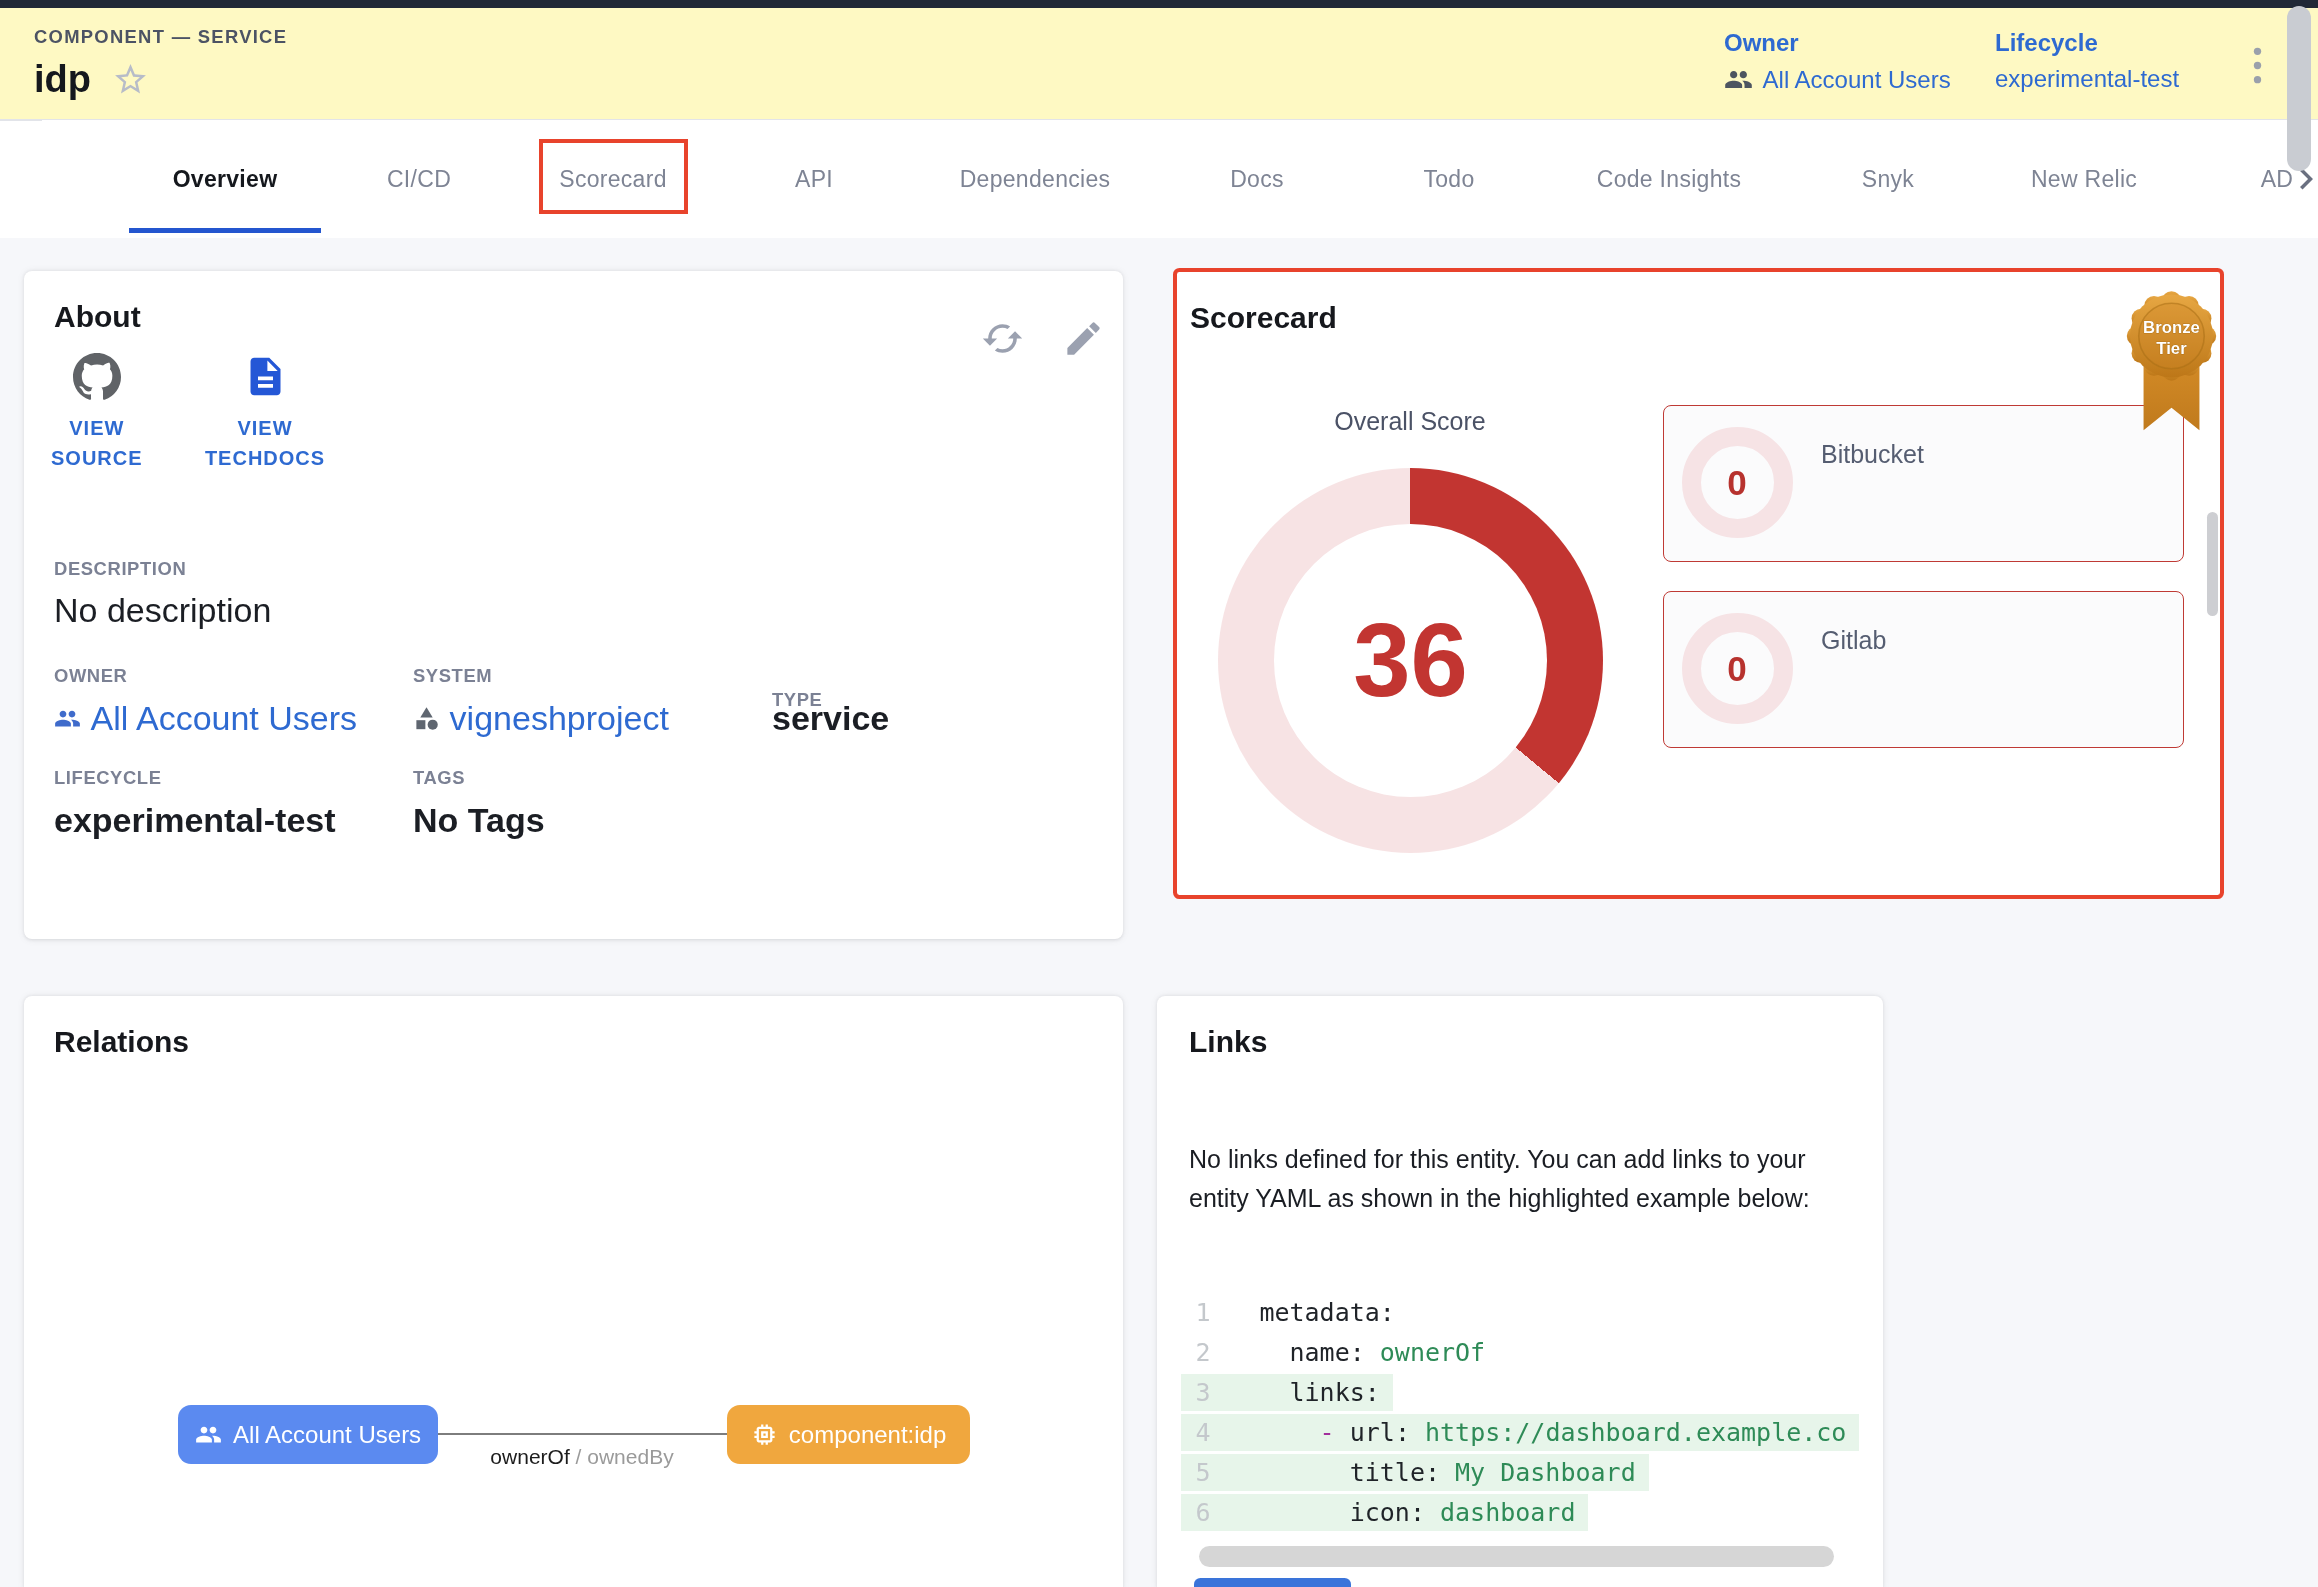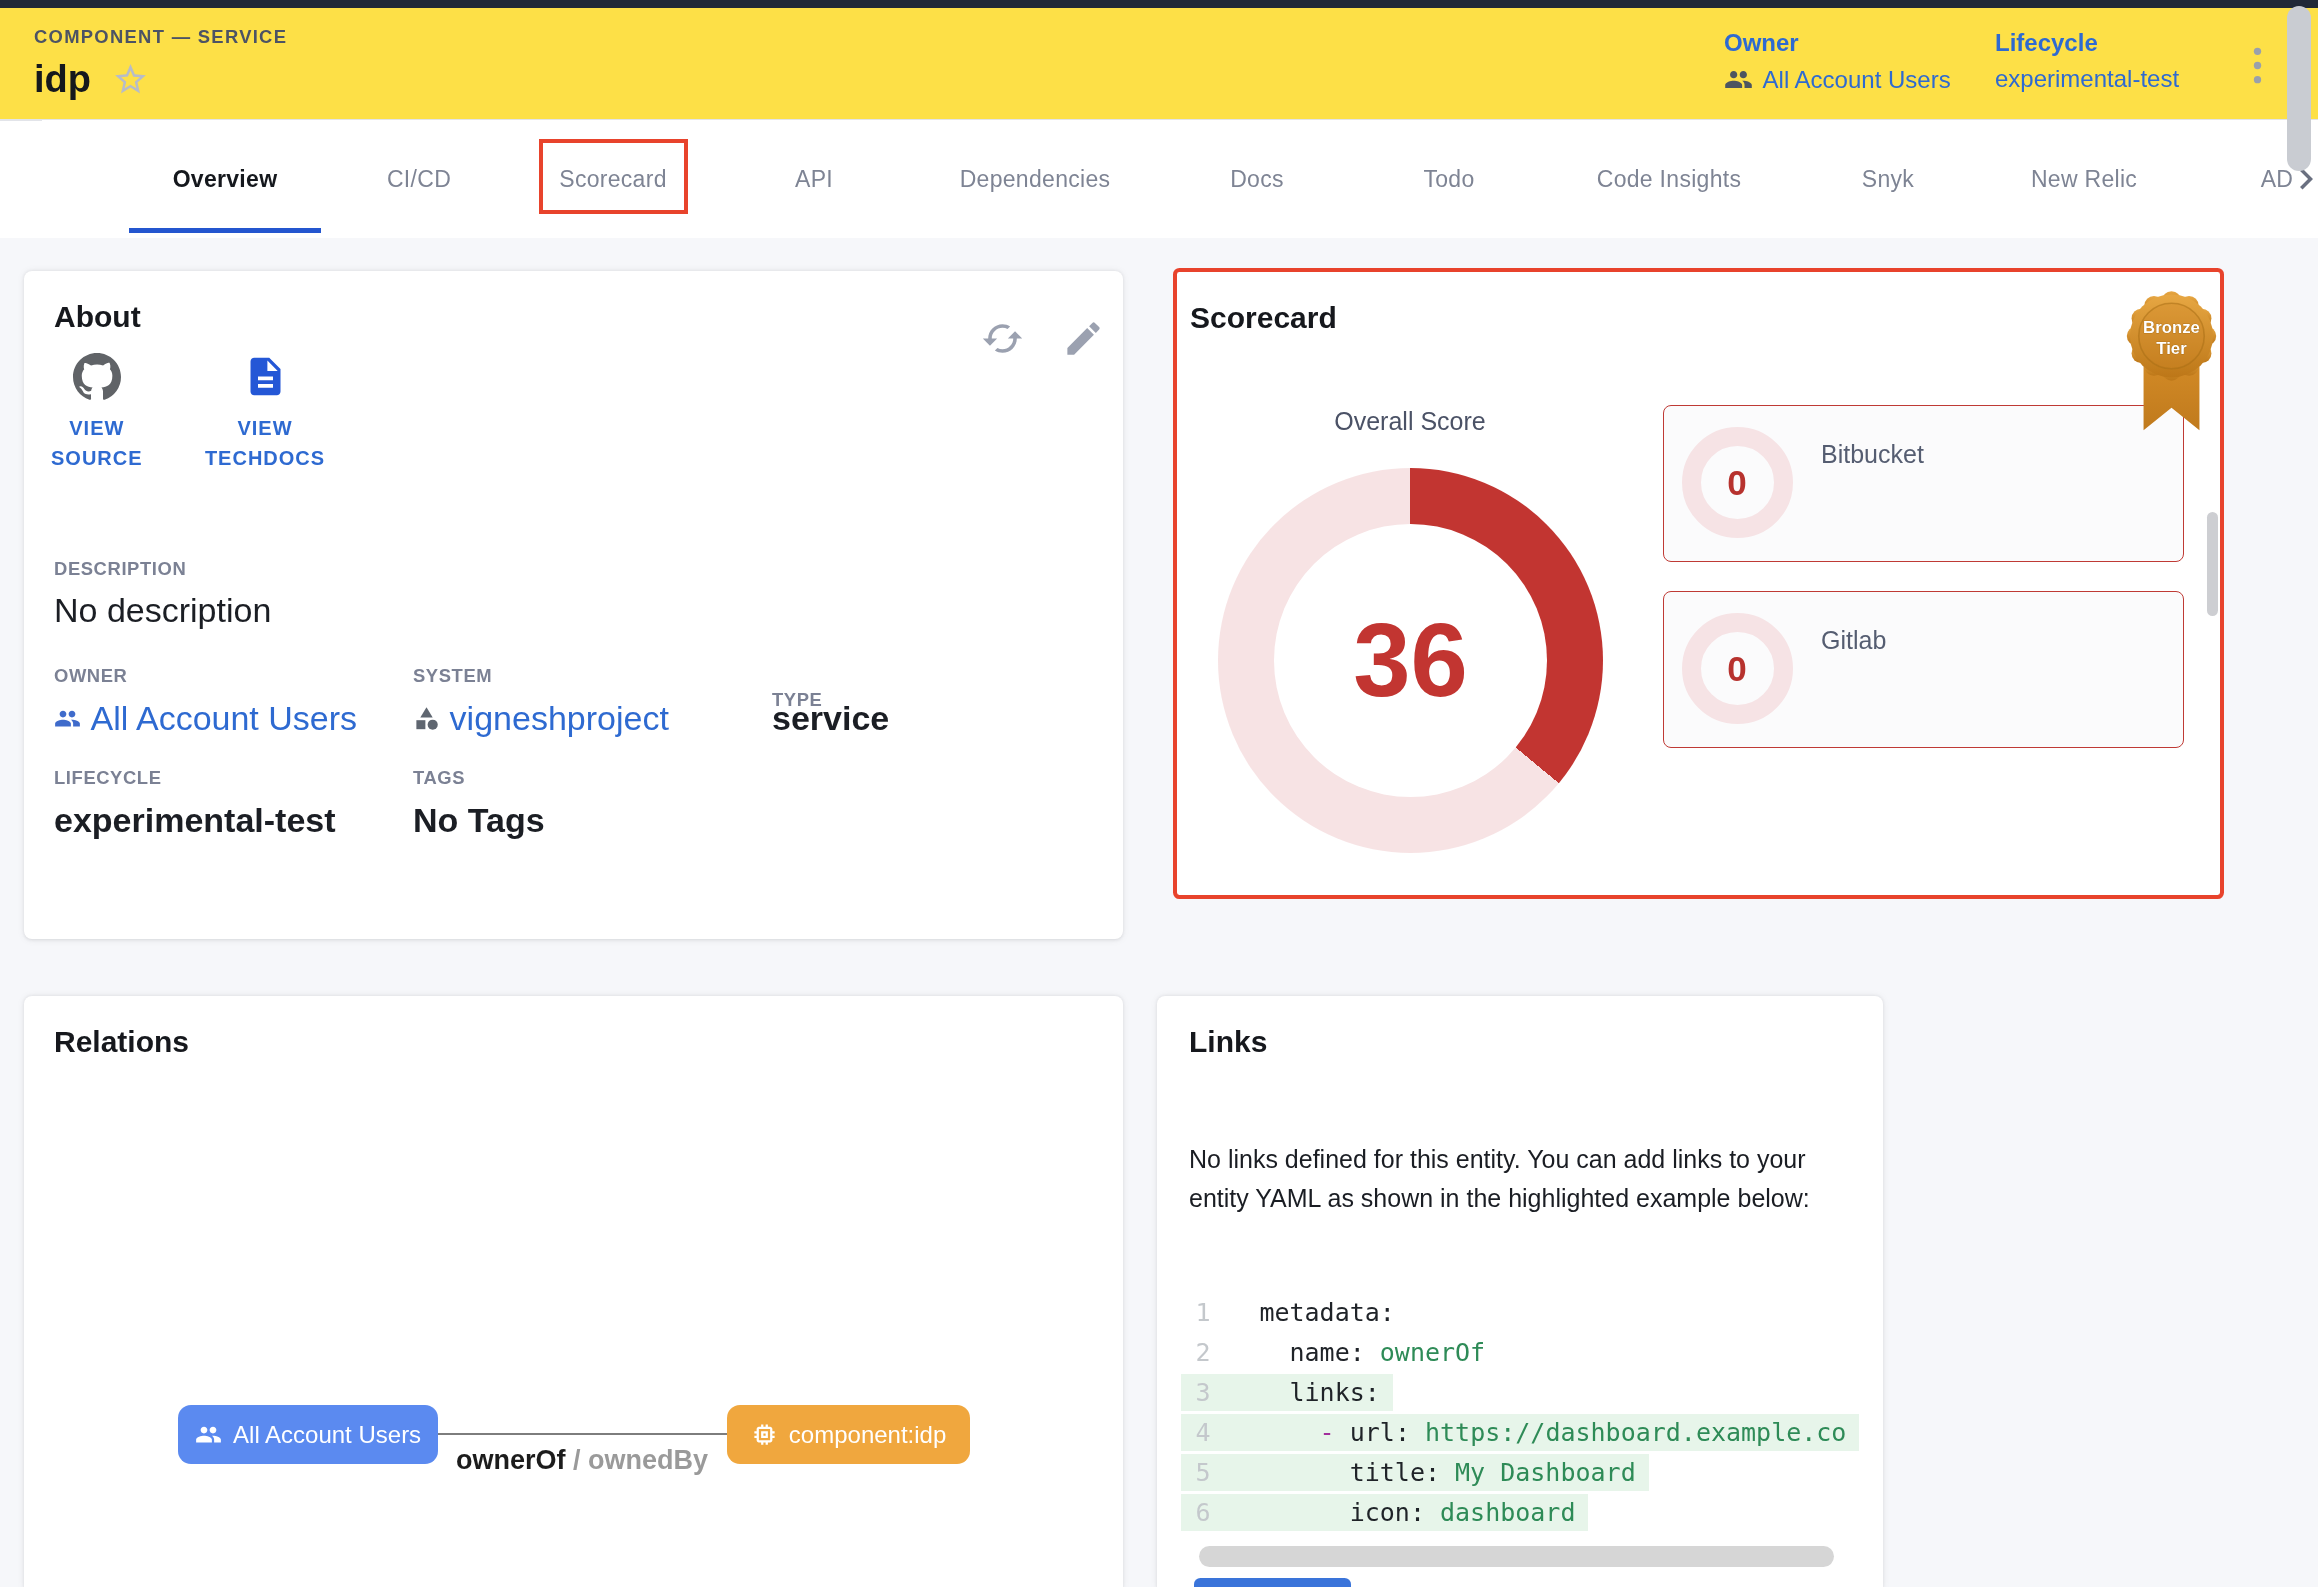--- a/index.html
+++ b/index.html
@@ -1,21 +1,21 @@
 <!DOCTYPE html>
 <html style="font-size:13px"><head>
 <meta charset="utf-8">
 <style>
   * { margin:0; padding:0; box-sizing:border-box; }
   html,body { width:2319px; height:1588px; overflow:hidden; background:#ffffff;
               font-family:"Liberation Sans", sans-serif; -webkit-font-smoothing:antialiased; }
   .topbar { position:absolute; left:0; top:0; width:2319px; height:8px; background:#212936; }
 
   
-  .header { position:absolute; left:0; top:8px; width:2319px; height:112px; background:#fde047; }
+  .header { position:absolute; left:0; top:8px; width:2319px; height:112px; background:#fef9c3; }
   .kicker { position:absolute; left:34px; top:17.6px; font-size:18.4px; font-weight:700;
             letter-spacing:1.3px; color:#4c5364; }
   .title-row { position:absolute; left:34px; top:50px; display:flex; align-items:center; gap:21px; }
   .page-title { font-size:38px; font-weight:700; color:#15181d; }
   .star { width:37px; height:37px; fill:#b7bcc8; cursor:pointer; }
   .hdr-block { position:absolute; top:21px; }
   .hdr-block .lbl { font-size:24px; font-weight:700; color:#2e6ad1; margin-bottom:8px; }
   .hdr-block .val { font-size:24px; color:#2e6ad1; display:flex; align-items:center; gap:9.6px; cursor:pointer; }
   .hdr-owner { left:1724px; }
   .hdr-lifecycle { left:1995px; }
@@ -88,21 +88,21 @@
   
   .card-relations { left:24px; top:758px; width:1099px; height:592px; border-radius:8px 8px 0 0; }
   .pill { position:absolute; top:409px; height:59px; border-radius:13px; display:flex;
           align-items:center; justify-content:center; gap:11.2px; color:#fff; font-size:24px;
           font-weight:500; cursor:pointer; }
   .pill-group { left:154px; width:260px; background:#5b8af0; }
   .pill-component { left:703px; width:243px; background:#f0a73e; }
   .pill svg { width:27px; height:27px; fill:#ffffff; }
   .rel-line { position:absolute; left:413px; top:437px; width:290px; height:2.4px; background:#7d7d7d; }
   .rel-edge-label { position:absolute; left:398px; top:449px; width:320px; text-align:center;
-                    font-size:27px; color:#1c1c1c;font-weight:bold; }
+                    font-size:21px; color:#1c1c1c; }
   .rel-edge-label .dim { color:#9a9a9a; }
 
   
   .card-links { left:1157px; top:758px; width:726px; height:592px; border-radius:8px 8px 0 0; overflow:hidden; }
   .links-empty { position:absolute; left:32px; top:144px; width:673px; font-size:25px;
                  line-height:39px; color:#1a1d23; }
   .codeblock { position:absolute; left:24px; top:296px; width:702px; }
   .code-line { height:40px; display:flex; align-items:center; white-space:pre;
                font-family:"DejaVu Sans Mono", monospace; font-size:25px; }
   .line-box { display:inline-flex; align-items:center; padding:0.8px 13px 0.8px 14.4px; height:37px; }

